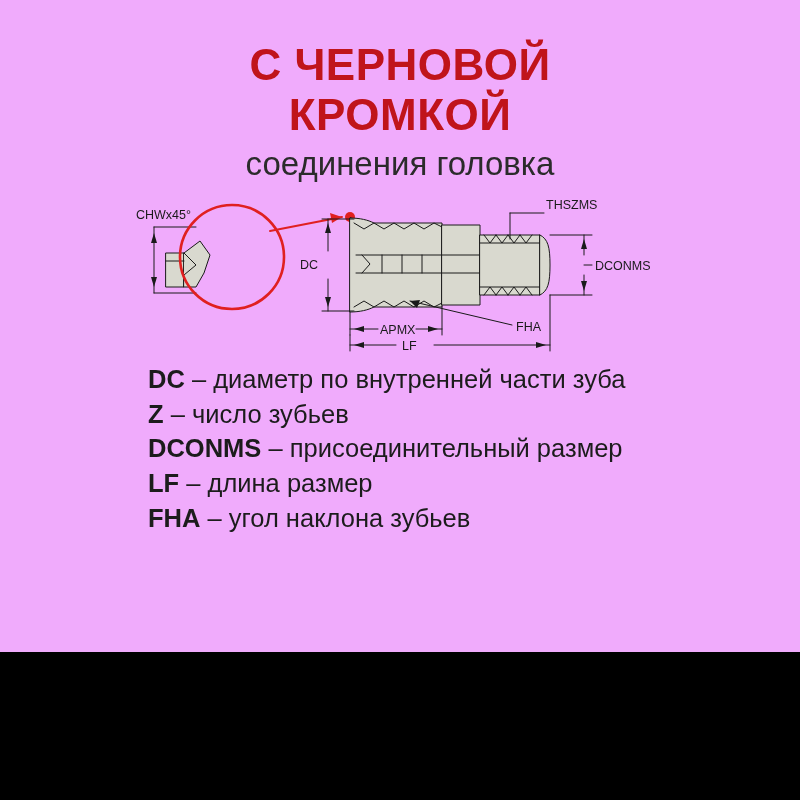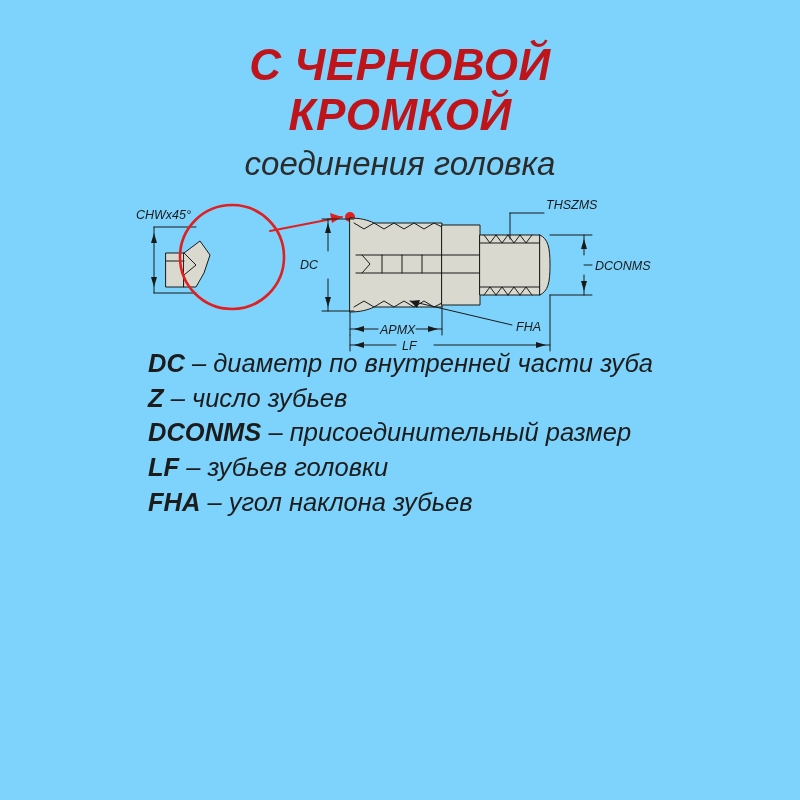--- a/index.html
+++ b/index.html
@@ -11,23 +11,22 @@
     height: 800px;
     background: #000000;
     font-family: "Liberation Sans", sans-serif;
     overflow: hidden;
   }
   #page {
     position: absolute;
     left: 0;
     top: 0;
     width: 800px;
-    height: 800px;
-    background: #7dd3fc;
-    font-style: italic;
+    height: 652px;
+    background: #f0abfc;
   }
   .title-block {
     position: absolute;
     left: 0;
     top: 40px;
     width: 800px;
     text-align: center;
   }
   .title-line {
     font-size: 44px;
@@ -53,21 +52,21 @@
     height: 160px;
   }
   .drawing svg {
     display: block;
   }
 
   
   .legend {
     position: absolute;
     left: 148px;
-    top: 346px;
+    top: 362px;
     width: 620px;
   }
   .legend-item {
     font-size: 25.5px;
     color: #1c1c1c;
     line-height: 1.36;
     margin: 0;
     padding: 0;
   }
   .legend-item .code {
@@ -192,21 +191,21 @@
       <span>число зубьев</span>
     </p>
     <p class="legend-item">
       <span class="code">DCONMS</span>
       <span>–</span>
       <span>присоединительный размер</span>
     </p>
     <p class="legend-item">
       <span class="code">LF</span>
       <span>–</span>
-      <span>зубьев головки</span>
+      <span>длина размер</span>
     </p>
     <p class="legend-item">
       <span class="code">FHA</span>
       <span>–</span>
       <span>угол наклона зубьев</span>
     </p>
   </div>
 
 </div>
 

